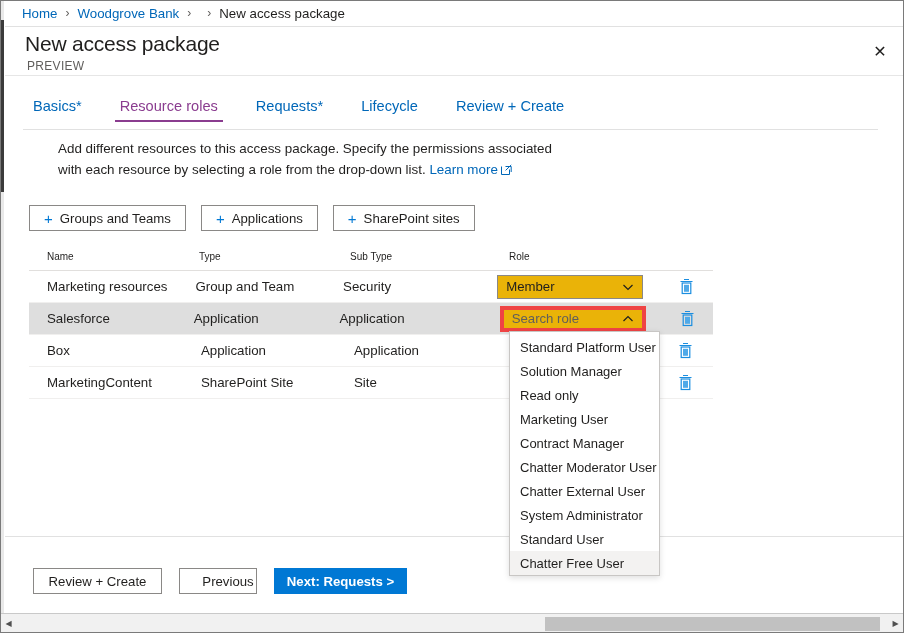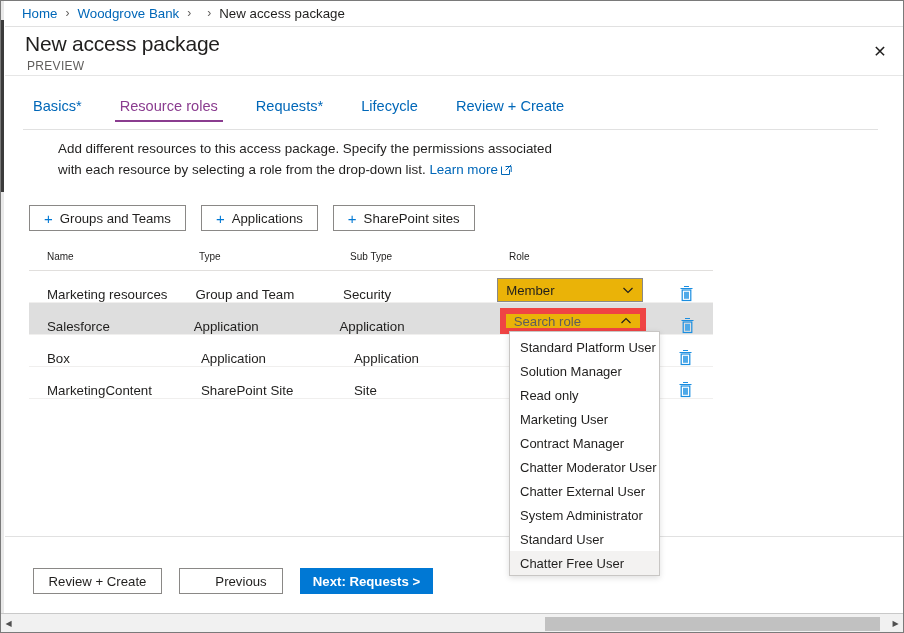--- a/index.html
+++ b/index.html
@@ -202,21 +202,21 @@
     display: flex;
     height: 28px;
     align-items: center;
     font-size: 10px;
     color: #201f1e;
     border-bottom: 1px solid #e1dfdd;
   }
   .t-row {
     display: flex;
     height: 32px;
-    align-items: flex-end;
+    align-items: center;
     font-size: 13.3px;
     color: #201f1e;
     border-bottom: 1px solid #f0efee;
     position: relative;
     gap: 26px;
   }
   .t-row.hover { background: #dedede; }
   .c-name  { width: 170px; padding-left: 18px; }
   .c-type  { width: 151px; }
   .c-sub   { width: 159px; }
@@ -231,21 +231,21 @@
     border: 1px solid #8a8886;
     background: #eab308;
     display: flex;
     align-items: center;
     padding: 0 8px;
     font-size: 13.2px;
     color: #201f1e;
     cursor: pointer;
   }
   .role-select.open {
-    border: 6px solid #ef4444;
+    border: 4px solid #ef4444;
     height: 26px;
     margin-left: 8px;
   }
   .role-select .val { flex: 1; }
   .role-select.open .val { color: #605e5c; }
   .chev {
     width: 12px; height: 12px;
     flex: 0 0 auto;
     display: block;
   }
@@ -301,21 +301,21 @@
     font-size: 13.2px;
     padding: 0 16px;
     cursor: pointer;
     font-family: "Liberation Sans", sans-serif;
     display: flex;
     align-items: center;
     justify-content: center;
     white-space: nowrap;
   }
   .f-btn.w1 { width: 129px; }
-  .f-btn.w2 { width: 104px; padding-left: 36px; }
+  .f-btn.w2 { width: 78px; padding-left: 36px; }
   .f-btn.primary {
     width: 133px;
     background: #0078d4;
     border: 1px solid #0078d4;
     color: #ffffff;
     font-weight: bold;
   }
 
   
   .hscroll {

